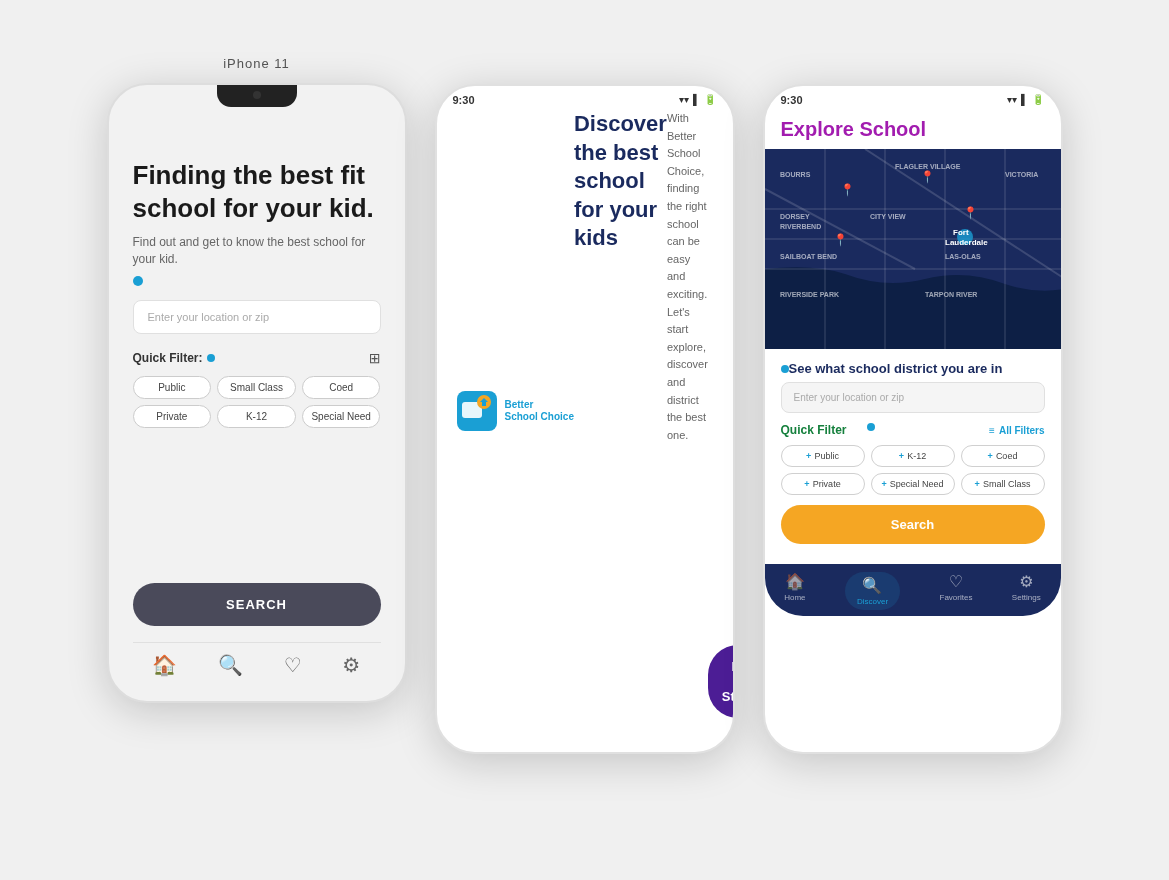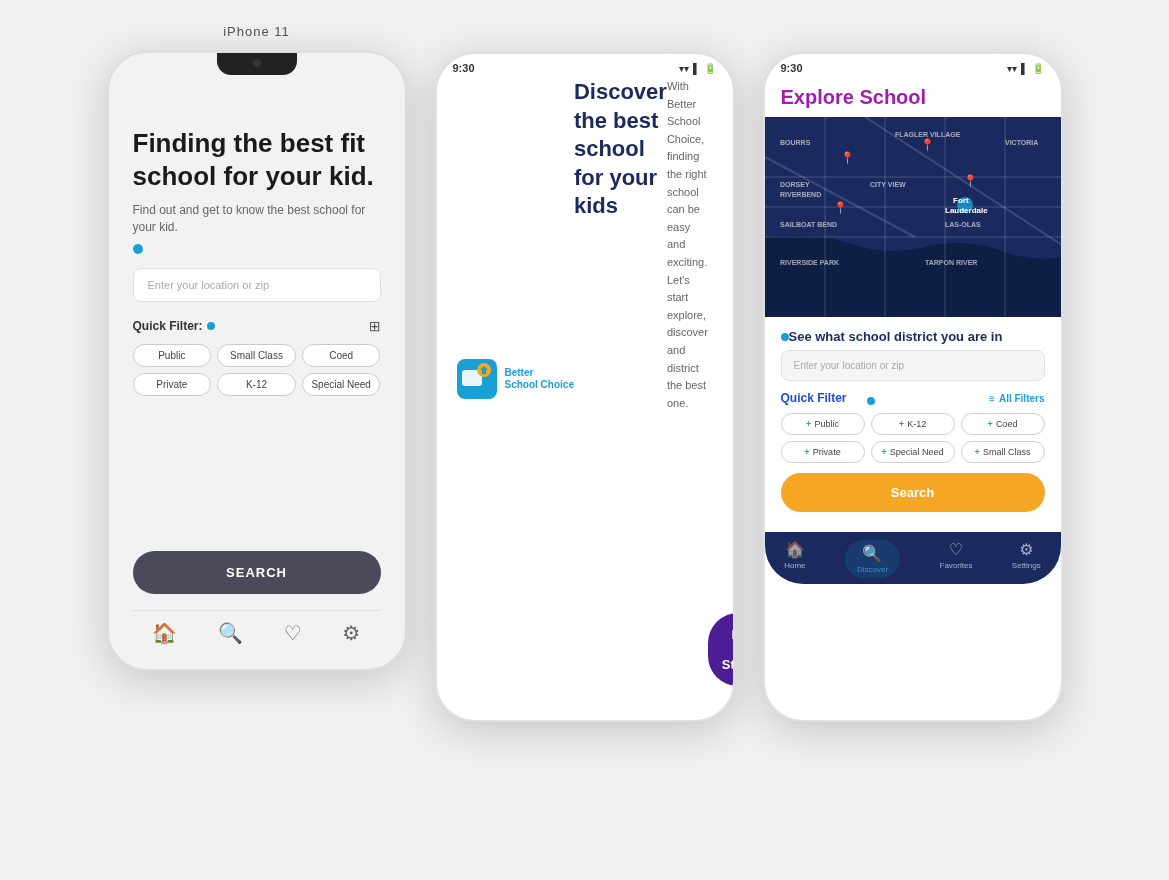--- a/index.html
+++ b/index.html
@@ -72,21 +72,21 @@
       width: 300px;
       height: 670px;
       background: #fff;
       border: 2px solid #e0e0e0;
     }
 
     
     .status-bar {
       display: flex;
       justify-content: space-between;
-      align-items: center;
+      align-items: flex-start;
       padding: 8px 16px 4px;
       font-size: 11px;
       color: #333;
     }
     .status-bar .time { font-weight: 600; }
     .status-icons { display: flex; gap: 4px; align-items: center; }
 
     
     .p1-content {
       padding: 30px 24px 20px;
@@ -289,23 +289,23 @@
     }
     .p3-qf-row {
       display: flex;
       align-items: center;
       justify-content: space-between;
       margin-bottom: 8px;
     }
     .p3-qf-label {
       font-size: 12px;
       font-weight: 600;
-      color: #1d4ed8;
-      display: flex;
-      align-items: flex-end;
+      color: #15803d;
+      display: flex;
+      align-items: flex-start;
       gap: 20px;
     }
     .p3-qf-dot { width: 8px; height: 8px; background: #1a9fd4; border-radius: 50%; }
     .all-filters-btn {
       display: flex;
       align-items: center;
       gap: 4px;
       font-size: 10px;
       color: #1a9fd4;
       font-weight: 600;
@@ -363,21 +363,21 @@
       padding: 4px 12px;
       display: flex;
       flex-direction: column;
       align-items: center;
       gap: 2px;
     }
   </style>
 </head>
 <body>
 
-<div style="display:flex; align-items:flex-start; justify-content:center; gap:28px; padding: 24px 20px; width:100%; height:100%;border-radius:18px;">
+<div style="display:flex; align-items:flex-start; justify-content:center; gap:28px; padding: 56px 20px; width:100%; height:100%;border-radius:18px;">
 
   <div class="phone-wrapper">
     <div class="phone-label">iPhone 11</div>
     <div class="phone phone1">
       <div class="notch"></div>
       <div class="camera-dot"></div>
       <div class="p1-content">
         <div style="height:24px;"></div>
         <div class="p1-heading">Finding the best fit school for your kid.</div>
         <div class="p1-subheading">Find out and get to know the best school for your kid.</div>

